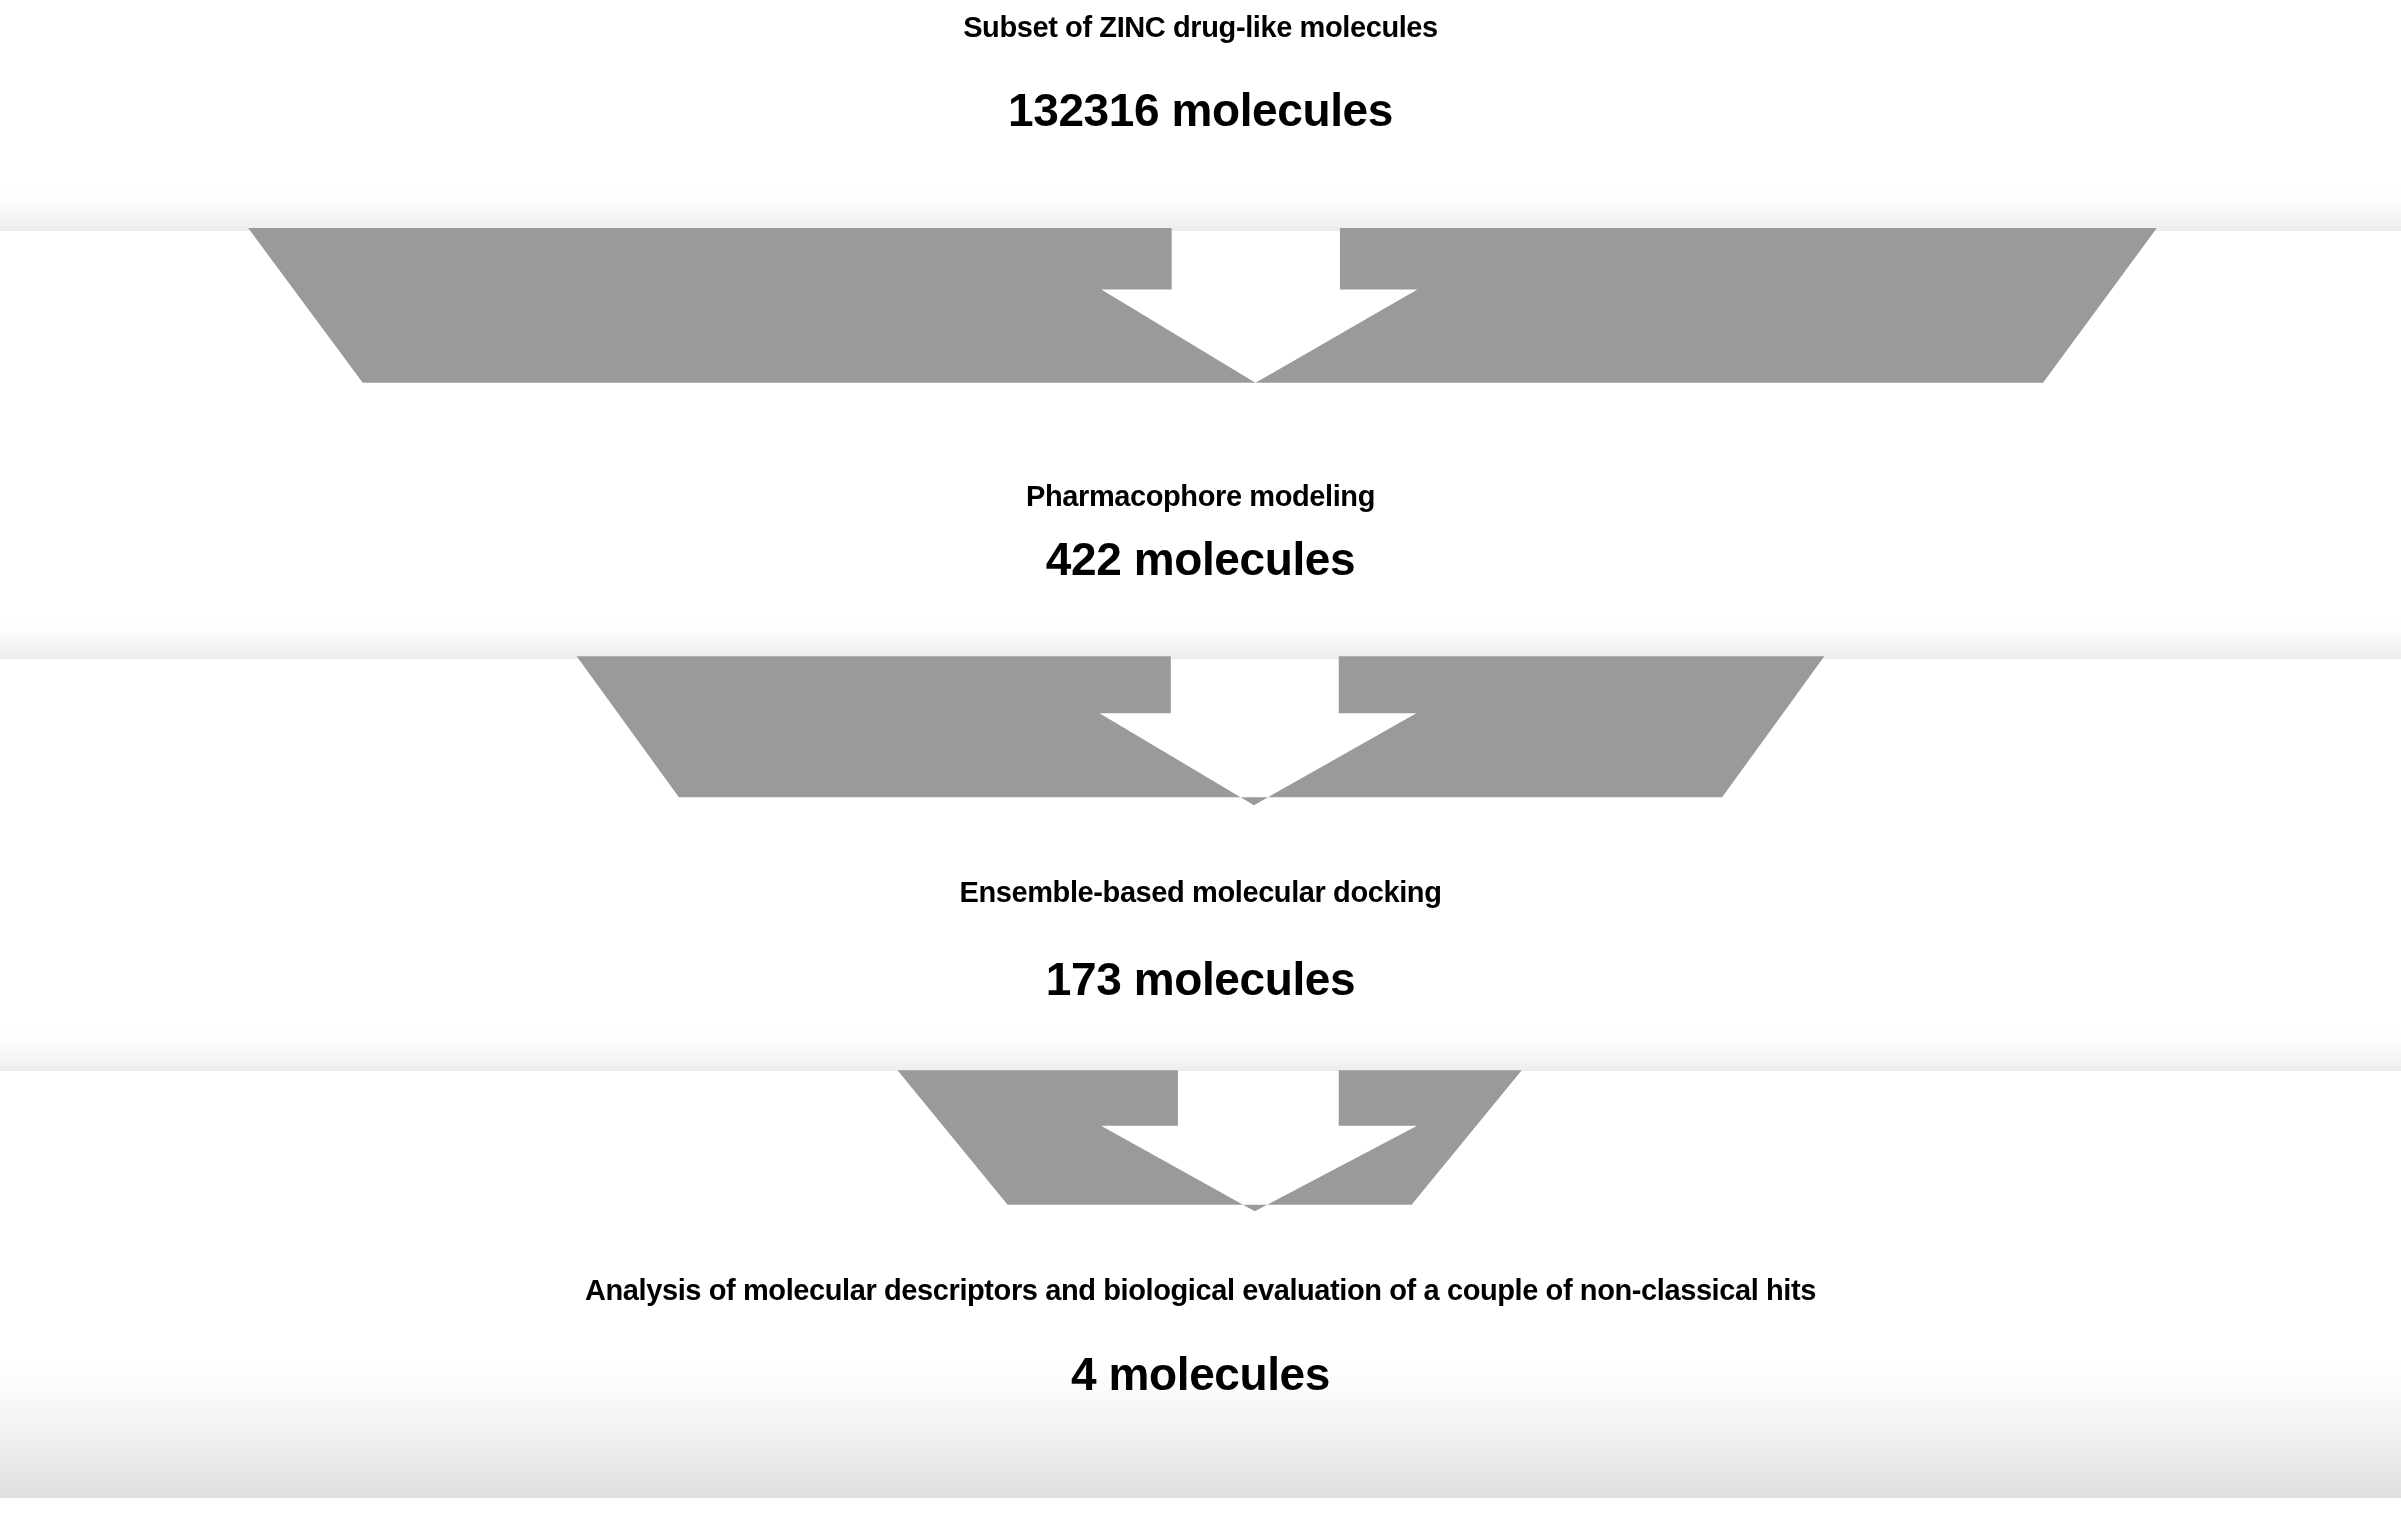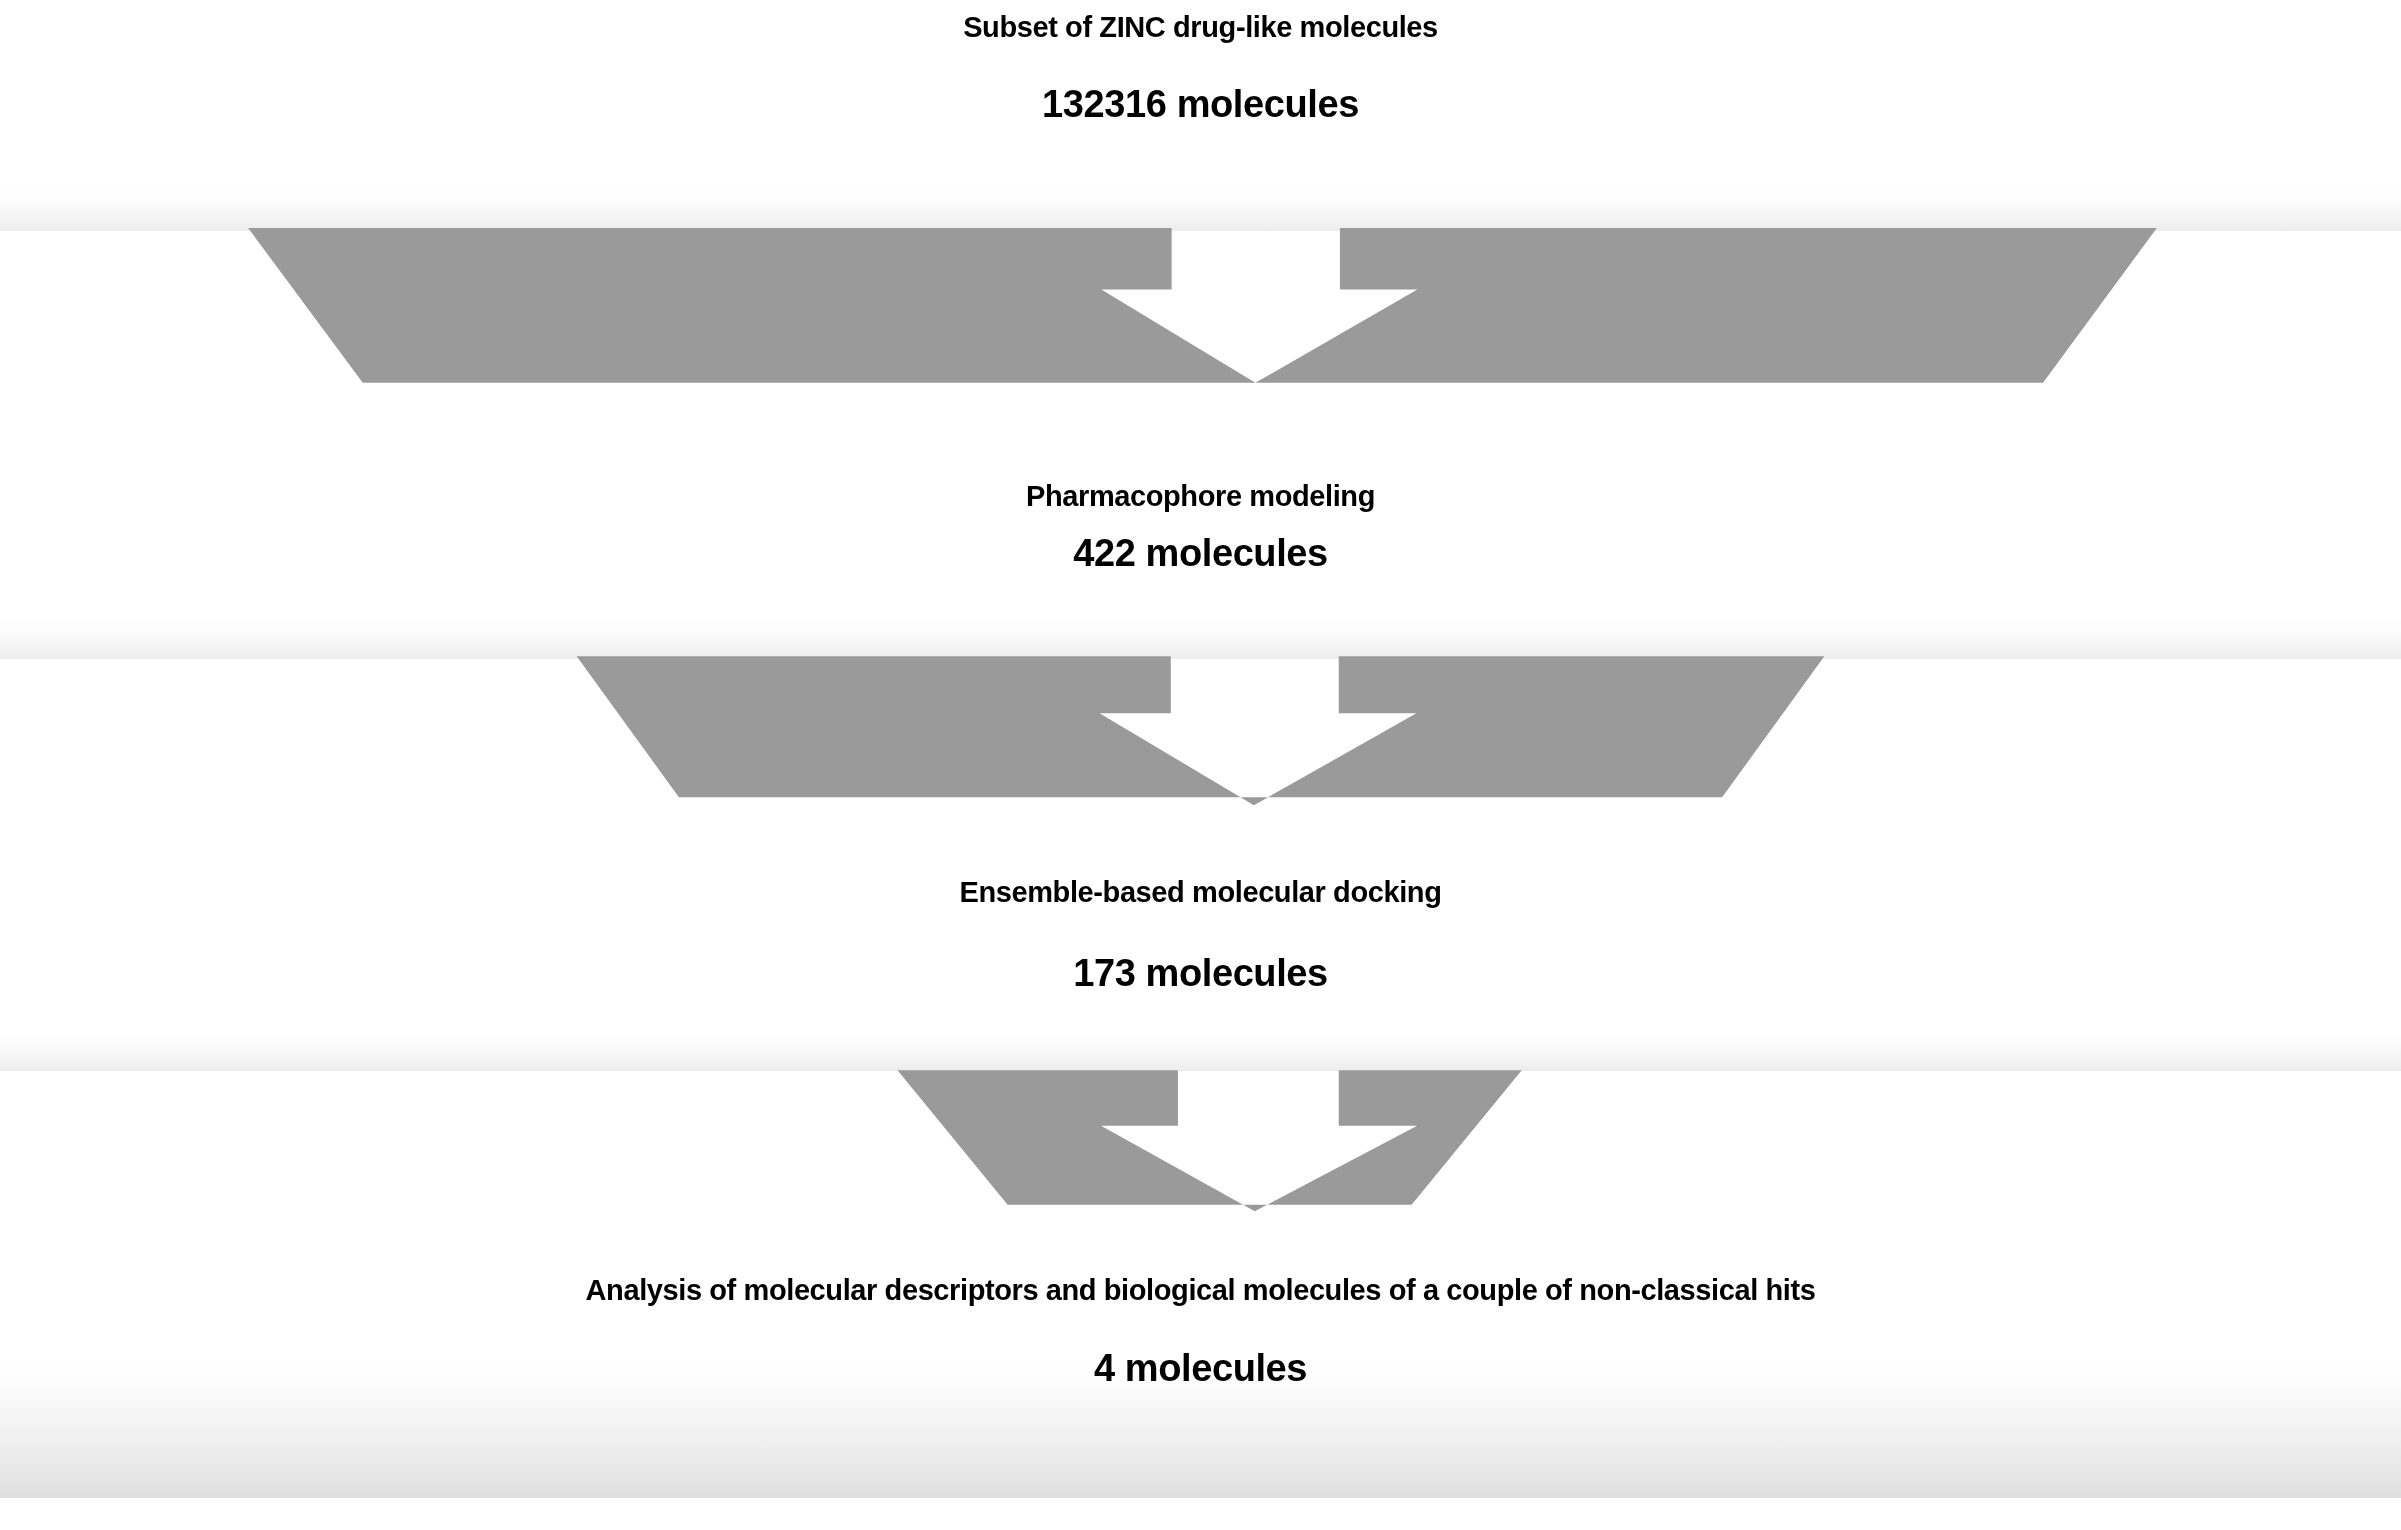--- a/index.html
+++ b/index.html
@@ -23,21 +23,21 @@
     text-align: center;
     color: #000000;
   }
   .stage-title {
     font-size: 29px;
     font-weight: bold;
     letter-spacing: -0.4px;
     white-space: nowrap;
   }
   .stage-count {
-    font-size: 38px;
+    font-size: 46px;
     font-weight: bold;
     letter-spacing: -0.4px;
     white-space: nowrap;
   }
 
   
   .strip {
     position: absolute;
     left: 0;
     width: 2401px;
@@ -97,17 +97,17 @@
 
 <div class="strip" style="top: 1028px; height: 43px;"></div>
 
 <div class="funnel" style="left: 0px; top: 1070px; width: 2401px; height: 143px;">
   <svg width="2401" height="143" viewBox="0 0 3031 180" xmlns="http://www.w3.org/2000/svg">
     <path fill="#9a9a9a" fill-rule="evenodd" d="M1133,0 H1921 L1782,170 H1272 Z
          M1487,0 H1690 V70 H1789 L1584,178 L1390,70 H1487 Z"></path>
   </svg>
 </div>
 
-<div class="stage-text stage-title" style="top: 1274px;">Analysis of molecular descriptors and biological molecules of a couple of non-classical hits</div>
+<div class="stage-text stage-title" style="top: 1274px;">Analysis of molecular descriptors and biological evaluation of a couple of non-classical hits</div>
 <div class="stage-text stage-count" style="top: 1347px; z-index: 3;">4 molecules</div>
 
 <div class="bottom-band" style="top: 1363px; height: 135px;"></div>
 
 
 </body></html>

